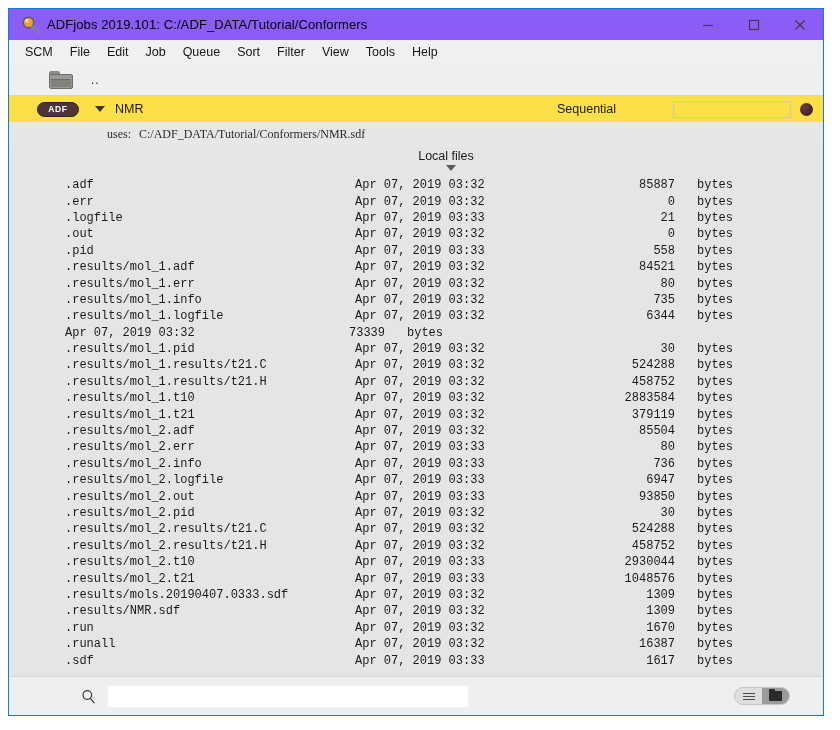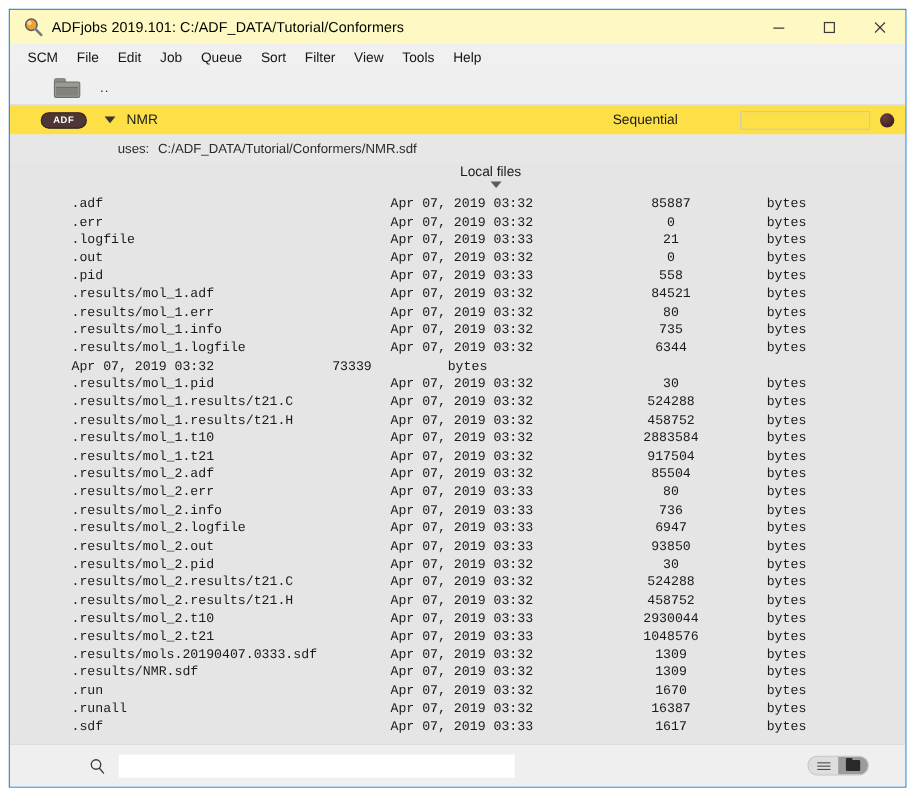--- a/index.html
+++ b/index.html
@@ -25,21 +25,21 @@
     border: 1px solid #0f7fd4;
     box-sizing: border-box;
     display: flex;
     flex-direction: column;
   }
 
   
   .titlebar {
     height: 31px;
     min-height: 31px;
-    background: #fef9c3;
+    background: #8b5cf6;
     display: flex;
     align-items: center;
     position: relative;
   }
   .title-icon {
     width: 22px;
     height: 22px;
     margin-left: 10px;
     margin-right: 6px;
     position: relative;
@@ -190,20 +190,21 @@
 
   
   .uses-row {
     height: 25px;
     min-height: 25px;
     background: #e7e7e7;
     display: flex;
     align-items: center;
     padding-left: 98px;
     box-sizing: border-box;
+    font-family: Liberation Serif, serif;
   }
   .uses-label { font-size: 12px; color: #2b2b2b; }
   .uses-path { font-size: 12px; color: #2b2b2b; margin-left: 8px; }
 
   
   .content {
     flex: 1;
     background: #e5e5e5;
     position: relative;
     overflow: hidden;
@@ -239,21 +240,21 @@
     font-family: "Liberation Mono", "DejaVu Sans Mono", monospace;
     font-size: 12px;
     color: #1a1a1a;
     white-space: pre;
   }
   .f-name { width: 290px; flex: none; }
   .f-date { width: 190px; flex: none; }
   .f-size {
     width: 130px;
     flex: none;
-    text-align: center;
+    text-align: right;
   }
   .f-unit { margin-left: 22px; }
 
   
   .bottombar {
     height: 38px;
     min-height: 38px;
     background: #efefef;
     border-top: 1px solid #d6d6d6;
     display: flex;
@@ -405,21 +406,21 @@
         <div class="filerow"><span class="f-name">.pid</span><span class="f-date">Apr 07, 2019 03:33</span><span class="f-size">558</span><span class="f-unit">bytes</span></div>
         <div class="filerow"><span class="f-name">.results/mol_1.adf</span><span class="f-date">Apr 07, 2019 03:32</span><span class="f-size">84521</span><span class="f-unit">bytes</span></div>
         <div class="filerow"><span class="f-name">.results/mol_1.err</span><span class="f-date">Apr 07, 2019 03:32</span><span class="f-size">80</span><span class="f-unit">bytes</span></div>
         <div class="filerow"><span class="f-name">.results/mol_1.info</span><span class="f-date">Apr 07, 2019 03:32</span><span class="f-size">735</span><span class="f-unit">bytes</span></div>
         <div class="filerow"><span class="f-name">.results/mol_1.logfile</span><span class="f-date">Apr 07, 2019 03:32</span><span class="f-size">6344</span><span class="f-unit">bytes</span></div>
         <div class="filerow"><span class="f-date">Apr 07, 2019 03:32</span><span class="f-size">73339</span><span class="f-unit">bytes</span></div>
         <div class="filerow"><span class="f-name">.results/mol_1.pid</span><span class="f-date">Apr 07, 2019 03:32</span><span class="f-size">30</span><span class="f-unit">bytes</span></div>
         <div class="filerow"><span class="f-name">.results/mol_1.results/t21.C</span><span class="f-date">Apr 07, 2019 03:32</span><span class="f-size">524288</span><span class="f-unit">bytes</span></div>
         <div class="filerow"><span class="f-name">.results/mol_1.results/t21.H</span><span class="f-date">Apr 07, 2019 03:32</span><span class="f-size">458752</span><span class="f-unit">bytes</span></div>
         <div class="filerow"><span class="f-name">.results/mol_1.t10</span><span class="f-date">Apr 07, 2019 03:32</span><span class="f-size">2883584</span><span class="f-unit">bytes</span></div>
-        <div class="filerow"><span class="f-name">.results/mol_1.t21</span><span class="f-date">Apr 07, 2019 03:32</span><span class="f-size">917504</span><span class="f-unit">bytes</span></div>
+        <div class="filerow"><span class="f-name">.results/mol_1.t21</span><span class="f-date">Apr 07, 2019 03:32</span><span class="f-size">379119</span><span class="f-unit">bytes</span></div>
         <div class="filerow"><span class="f-name">.results/mol_2.adf</span><span class="f-date">Apr 07, 2019 03:32</span><span class="f-size">85504</span><span class="f-unit">bytes</span></div>
         <div class="filerow"><span class="f-name">.results/mol_2.err</span><span class="f-date">Apr 07, 2019 03:33</span><span class="f-size">80</span><span class="f-unit">bytes</span></div>
         <div class="filerow"><span class="f-name">.results/mol_2.info</span><span class="f-date">Apr 07, 2019 03:33</span><span class="f-size">736</span><span class="f-unit">bytes</span></div>
         <div class="filerow"><span class="f-name">.results/mol_2.logfile</span><span class="f-date">Apr 07, 2019 03:33</span><span class="f-size">6947</span><span class="f-unit">bytes</span></div>
         <div class="filerow"><span class="f-name">.results/mol_2.out</span><span class="f-date">Apr 07, 2019 03:33</span><span class="f-size">93850</span><span class="f-unit">bytes</span></div>
         <div class="filerow"><span class="f-name">.results/mol_2.pid</span><span class="f-date">Apr 07, 2019 03:32</span><span class="f-size">30</span><span class="f-unit">bytes</span></div>
         <div class="filerow"><span class="f-name">.results/mol_2.results/t21.C</span><span class="f-date">Apr 07, 2019 03:32</span><span class="f-size">524288</span><span class="f-unit">bytes</span></div>
         <div class="filerow"><span class="f-name">.results/mol_2.results/t21.H</span><span class="f-date">Apr 07, 2019 03:32</span><span class="f-size">458752</span><span class="f-unit">bytes</span></div>
         <div class="filerow"><span class="f-name">.results/mol_2.t10</span><span class="f-date">Apr 07, 2019 03:33</span><span class="f-size">2930044</span><span class="f-unit">bytes</span></div>
         <div class="filerow"><span class="f-name">.results/mol_2.t21</span><span class="f-date">Apr 07, 2019 03:33</span><span class="f-size">1048576</span><span class="f-unit">bytes</span></div>

